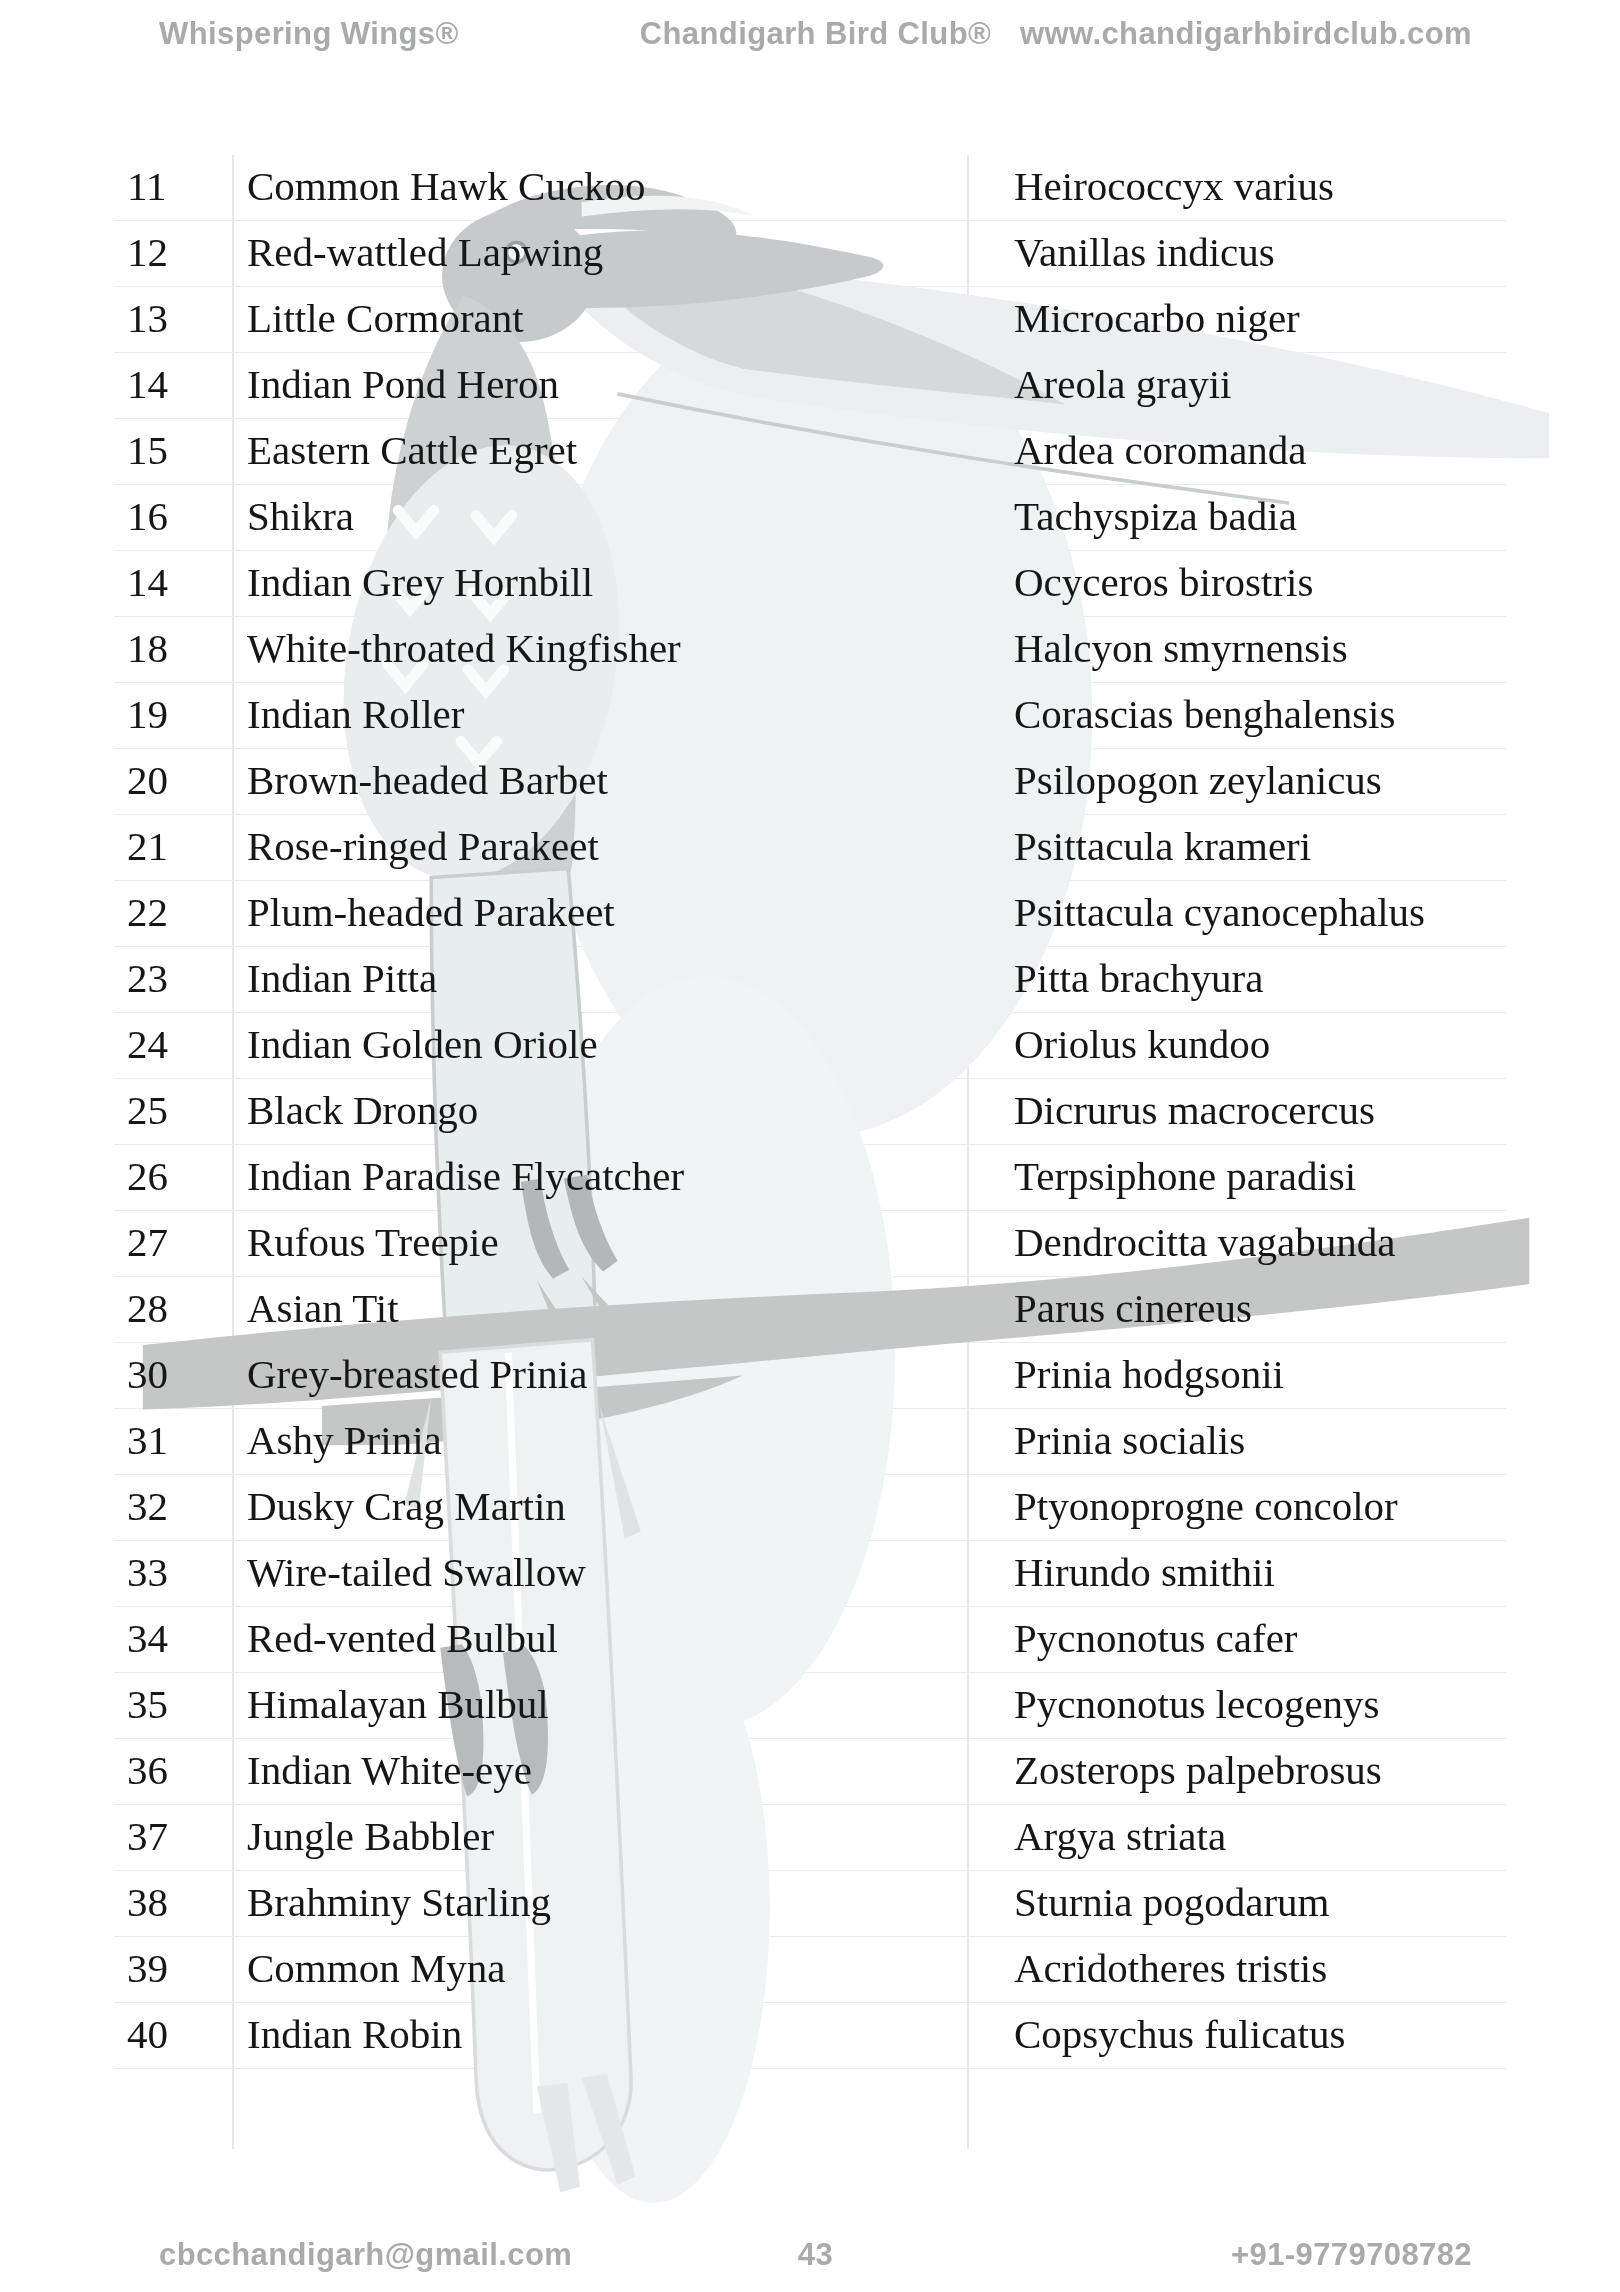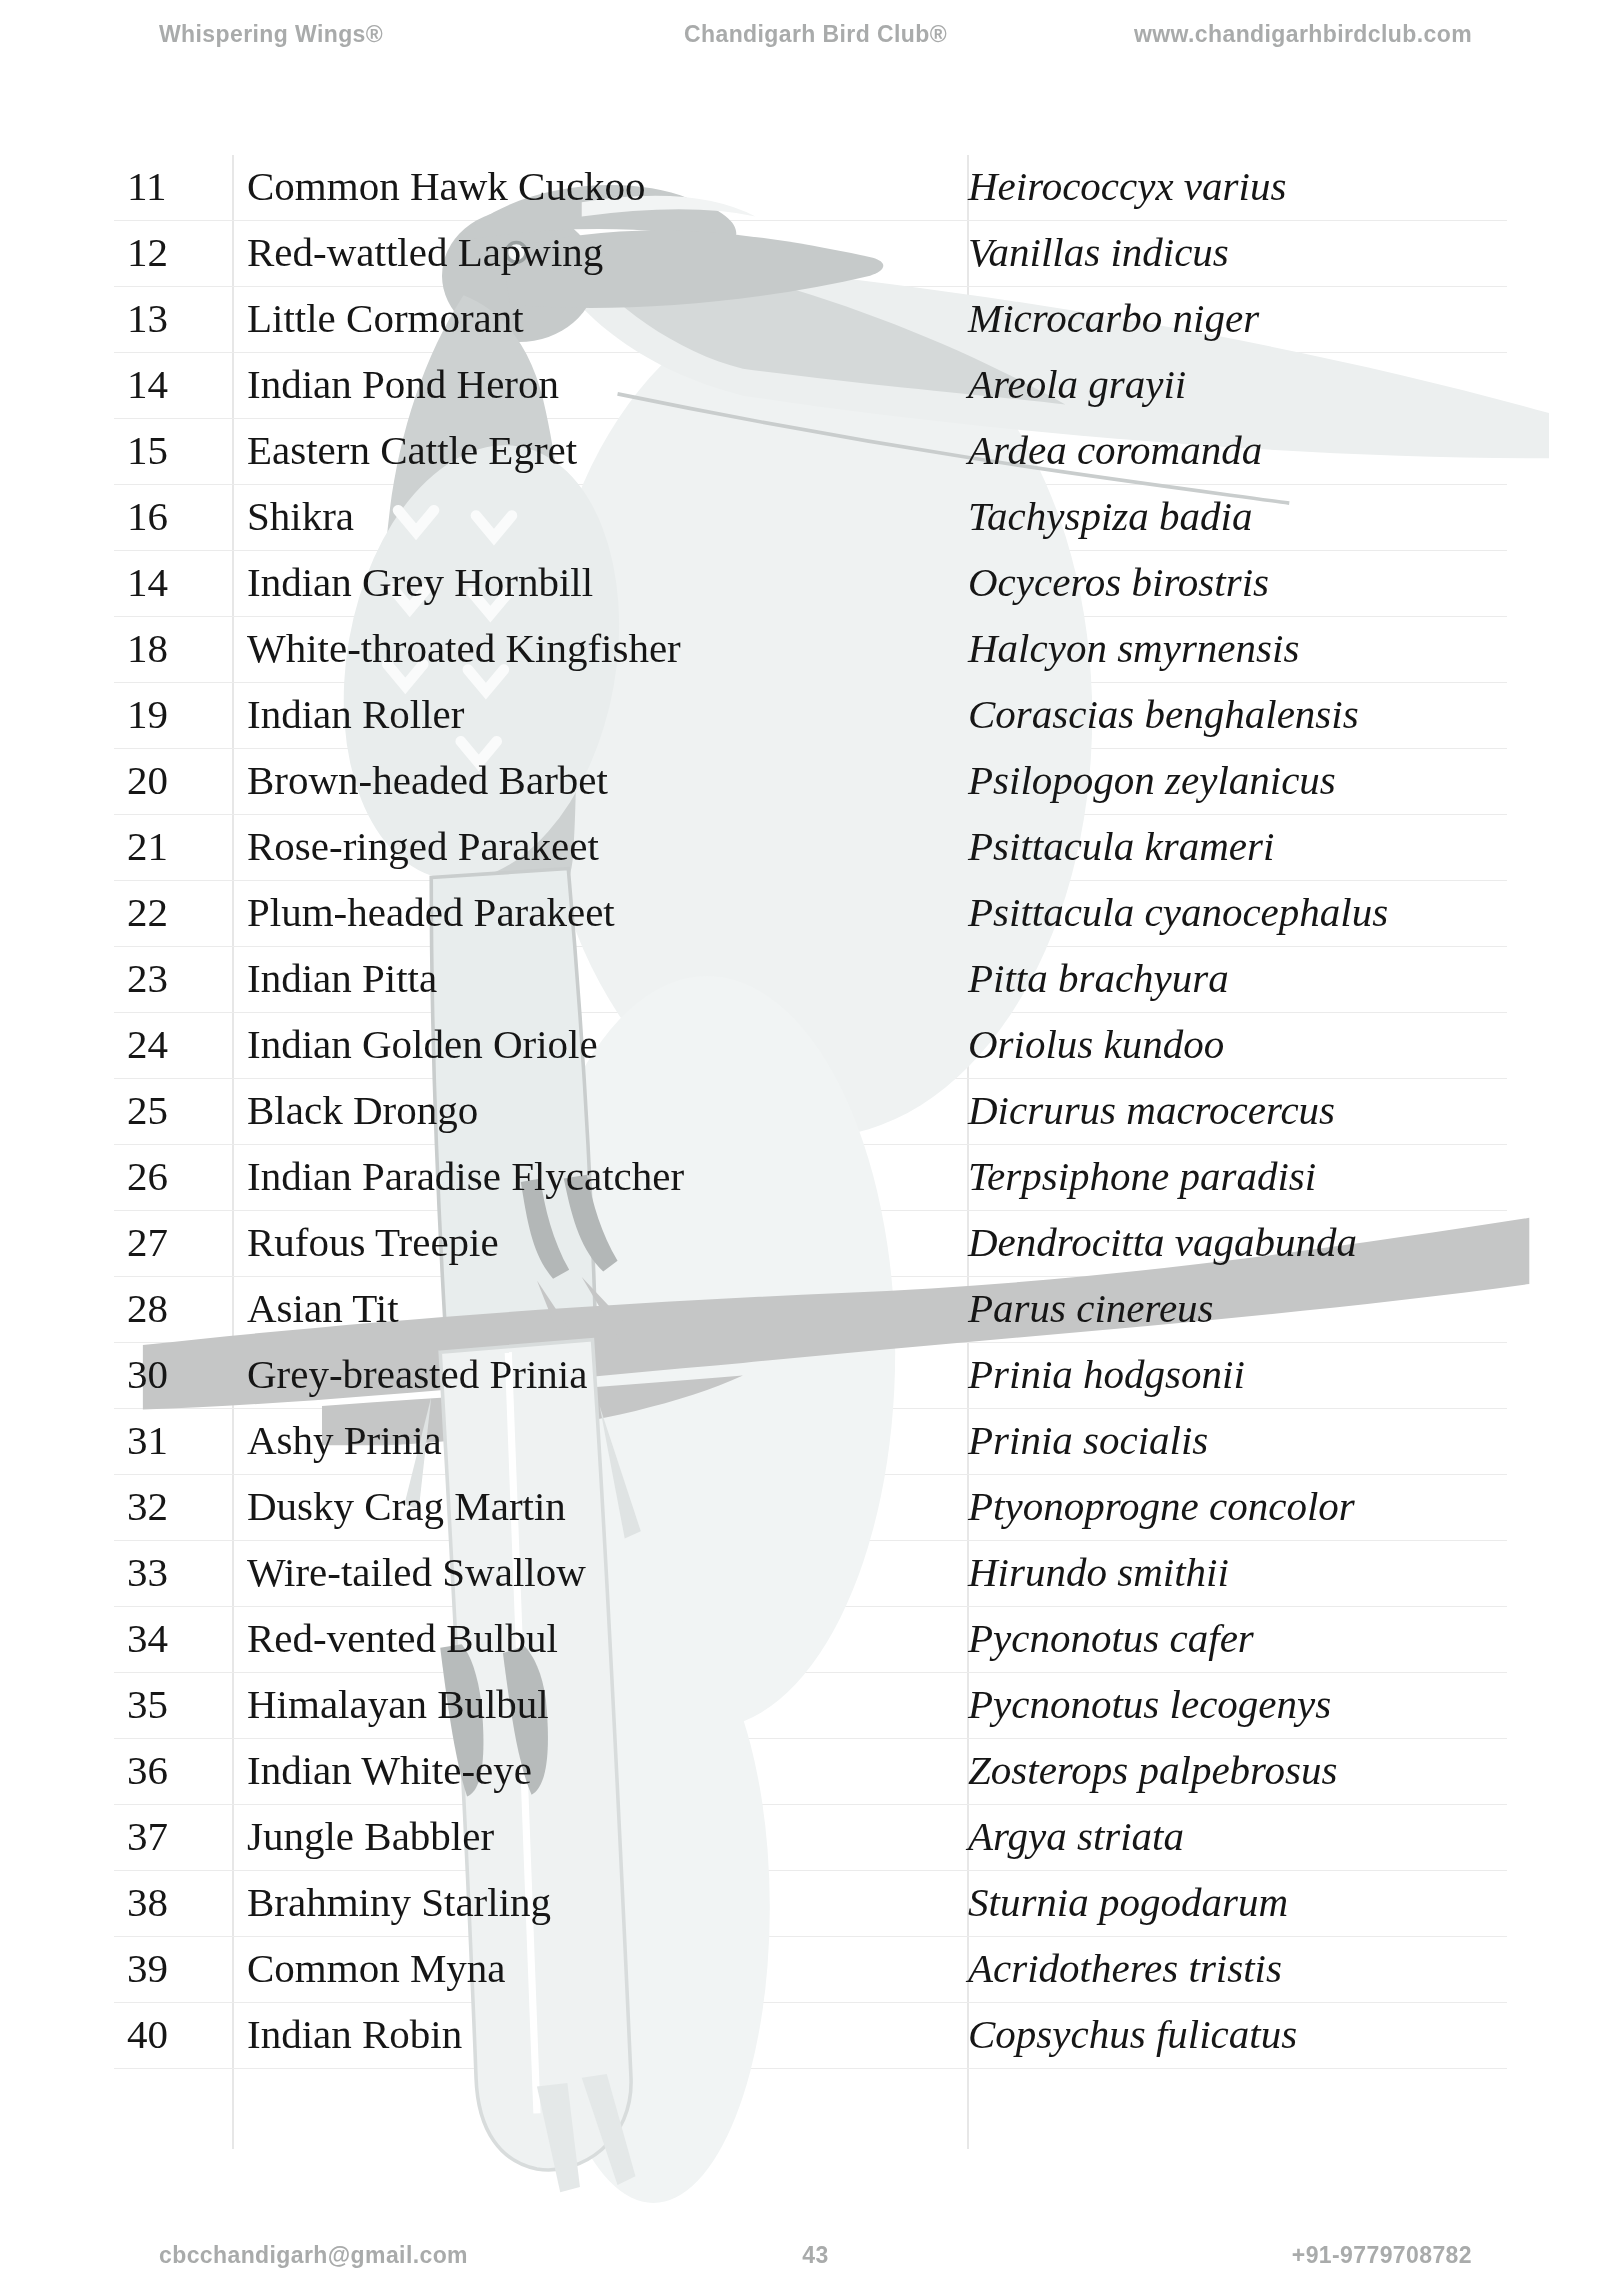--- a/index.html
+++ b/index.html
@@ -4,23 +4,23 @@
 <style>
   html,body{margin:0;padding:0;}
   body{
     width:1620px;height:2293px;position:relative;background:#ffffff;
     overflow:hidden;
     font-family:"Liberation Serif","DejaVu Serif",serif;
   }
   
   .pageband{
     position:absolute;left:159px;right:148px;height:36px;
-    display:flex;align-items:center;
+    display:flex;align-items:flex-start;
     font-family:"Liberation Sans","DejaVu Sans",sans-serif;
-    font-weight:600;font-size:23px;letter-spacing:0.4px;color:#a9abab;
+    font-weight:600;font-size:31px;letter-spacing:0.4px;color:#a9abab;
   }
   .band-top{top:16px;}
   .band-bottom{top:2237px;}
   .band-left{flex:0 0 auto;}
   .band-center{position:absolute;left:0;right:0;text-align:center;}
   .band-right{margin-left:auto;flex:0 0 auto;}
   .u{text-decoration-thickness:1.8px;text-underline-offset:5.4px;}
   
   #bird-table{
     position:absolute;left:114px;top:155px;width:1393px;height:1994px;
@@ -33,21 +33,21 @@
   .row{
     position:relative;height:66px;box-sizing:border-box;
     border-bottom:1.8px solid #ebebeb;
   }
   .cell{
     position:absolute;top:50%;transform:translateY(-54%);
     font-size:41px;color:#161616;white-space:nowrap;z-index:2;line-height:1;
   }
   .c-no{left:13px;}
   .c-common{left:133px;}
-  .c-sci{left:854px;font-style:italic;}
+  .c-sci{left:900px;}
   
   #watermark{
     position:absolute;left:116px;top:161px;width:1433px;height:2051px;
     z-index:1;pointer-events:none;
   }
 </style>
 </head>
 <body>
 
 <div class="pageband band-top">

